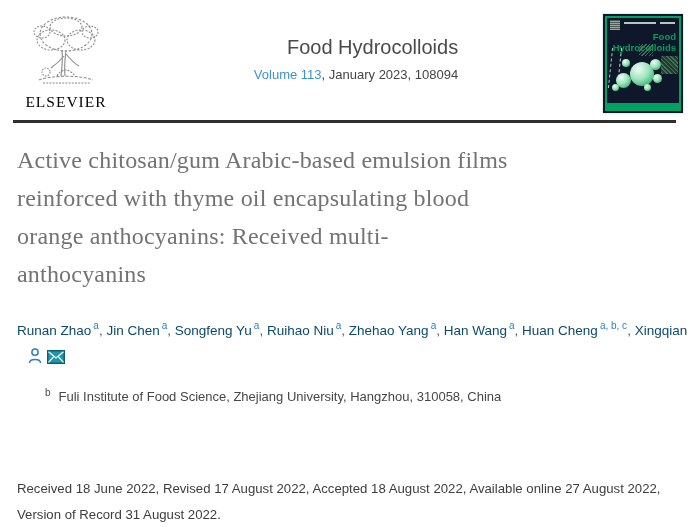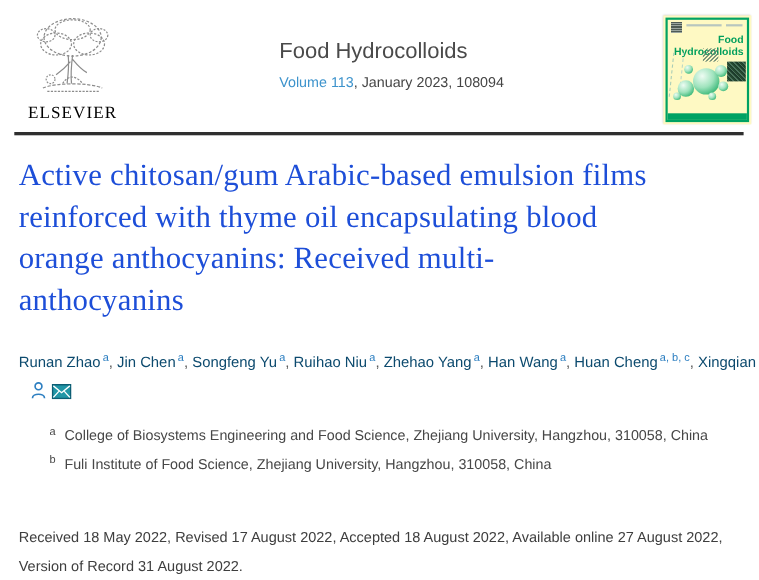--- a/index.html
+++ b/index.html
@@ -8,27 +8,27 @@
     position:relative; width:690px; height:527px; background:#ffffff;
     font-family:"Liberation Sans", sans-serif; overflow:hidden; color:#3f3f3f;
   }
 
   
   .elsevier-logo { position:absolute; left:20px; top:10px; width:92px; text-align:center; }
   .elsevier-word {
     margin-top:1px; color:#000000; font-family:"Liberation Serif", serif;
     font-size:15.5px; letter-spacing:1px;
   }
-  .journal-meta { position:absolute; left:356px; top:36px; transform:translateX(-50%); text-align:left; white-space:nowrap; }
+  .journal-meta { position:absolute; left:356px; top:36px; transform:translateX(-50%); text-align:right; white-space:nowrap; }
   .journal-title { font-size:20px; font-weight:400; color:#4a4a4a; }
   .volume-line { margin-top:8px; font-size:13px; color:#454545; }
   .volume-link { color:#3d93cc; text-decoration:none; cursor:pointer; }
 
   
-  .cover { position:absolute; left:603px; top:14px; width:80px; height:99px; background:#fef9c3; box-shadow:0 0 2px rgba(0,0,0,.25); cursor:pointer; }
+  .cover { position:absolute; left:603px; top:14px; width:80px; height:99px; background:#0f172a; box-shadow:0 0 2px rgba(0,0,0,.25); cursor:pointer; }
   .cover-frame { position:absolute; left:2px; top:2px; right:2px; bottom:2px; border:2px solid #00a263; }
   .cover-barcode { position:absolute; left:7px; top:6px; width:10px; height:10px;
     background:repeating-linear-gradient(to bottom, #4d5a54 0 1px, #9aa59f 1px 2px); }
   .cover-topline1 { position:absolute; left:21px; top:8px; width:32px; height:2px; background:#b7c6bf; }
   .cover-topline2 { position:absolute; left:57px; top:8px; width:15px; height:2px; background:#b7c6bf; }
   .cover-title { position:absolute; right:7px; top:18px; text-align:right; color:#009e5c;
     font-weight:bold; font-size:9.5px; line-height:10.5px; }
   .sphere { position:absolute; border-radius:50%;
     background:radial-gradient(circle at 35% 30%, #eefcf3, #9fe3bd 45%, #27b06b 85%, #119655); }
   .s1 { left:27px; top:48px; width:24px; height:24px; }
@@ -46,21 +46,21 @@
     border-left:1px dashed #a9cdb8; border-right:1px dashed #bcd8c7; transform:skewX(-6deg); }
   .cover-bottombar { position:absolute; left:4px; right:4px; bottom:4px; height:6px; background:#00a263; }
 
   
   .header-divider { position:absolute; left:13px; top:120px; width:663px; height:2.5px; background:#2f2f2f; }
 
   
   .article-title {
     position:absolute; left:17px; top:141px; width:662px;
     font-family:"Liberation Serif", serif; font-weight:400;
-    font-size:28px; line-height:38px; color:#1d4ed8; letter-spacing:.2px;
+    font-size:24px; line-height:38px; color:#737373; letter-spacing:.2px;
   }
   .title-line { display:block; }
 
   .authors-line { position:absolute; left:17px; top:313px; width:664px; font-size:13.5px; line-height:26px; color:#5a5a5a; }
   .author { white-space:nowrap; }
   .author-name { color:#0c4a6e; text-decoration:none; cursor:pointer; }
   .author-sup { color:#2d7fc1; font-size:10px; margin-left:2px; }
   .author-sep { color:#5a5a5a; }
   .author-icons { white-space:nowrap; margin-left:6px; }
   .author-icons svg { vertical-align:-3px; margin-left:5px; cursor:pointer; }
@@ -139,24 +139,21 @@
           <circle cx="7" cy="4.2" r="3.1"></circle>
           <path d="M1.5 15 C1.5 10.2 12.5 10.2 12.5 15"></path>
         </svg><svg width="18" height="14" viewBox="0 0 18 14">
           <rect x="0.7" y="0.7" width="16.6" height="12.6" fill="#2196a6" stroke="#0c5e74" stroke-width="1.4"></rect>
           <path d="M1.5 1.8 L9 8 L16.5 1.8 M1.5 12.3 L6.5 6.8 M16.5 12.3 L11.5 6.8" stroke="#ffffff" stroke-width="1.2" fill="none"></path>
         </svg></span>
   </p>
 
   <div class="affiliations">
 
-      <div class="affiliation">
-        <sup class="aff-sup">a</sup><span class="aff-text">College of Biosystems Engineering and Food Science, Zhejiang University, Hangzhou, 310058, China</span>
-      </div>
 
       <div class="affiliation">
         <sup class="aff-sup">b</sup><span class="aff-text">Fuli Institute of Food Science, Zhejiang University, Hangzhou, 310058, China</span>
       </div>
 
     </div>
 
-  <p class="dates">Received 18 May 2022, Revised 17 August 2022, Accepted 18 August 2022, Available online 27 August 2022, Version of Record 31 August 2022.</p>
+  <p class="dates">Received 18 June 2022, Revised 17 August 2022, Accepted 18 August 2022, Available online 27 August 2022, Version of Record 31 August 2022.</p>
 </div>
 
 </body></html>

